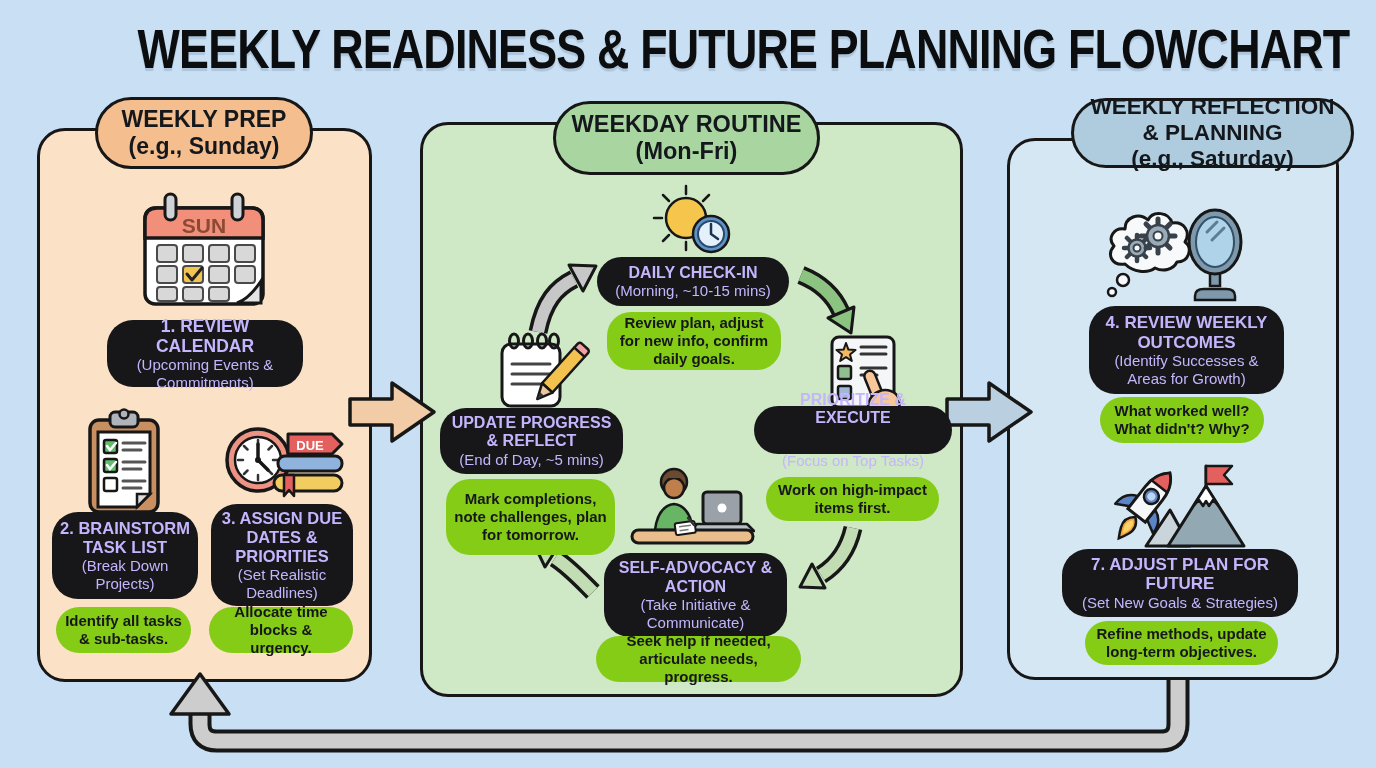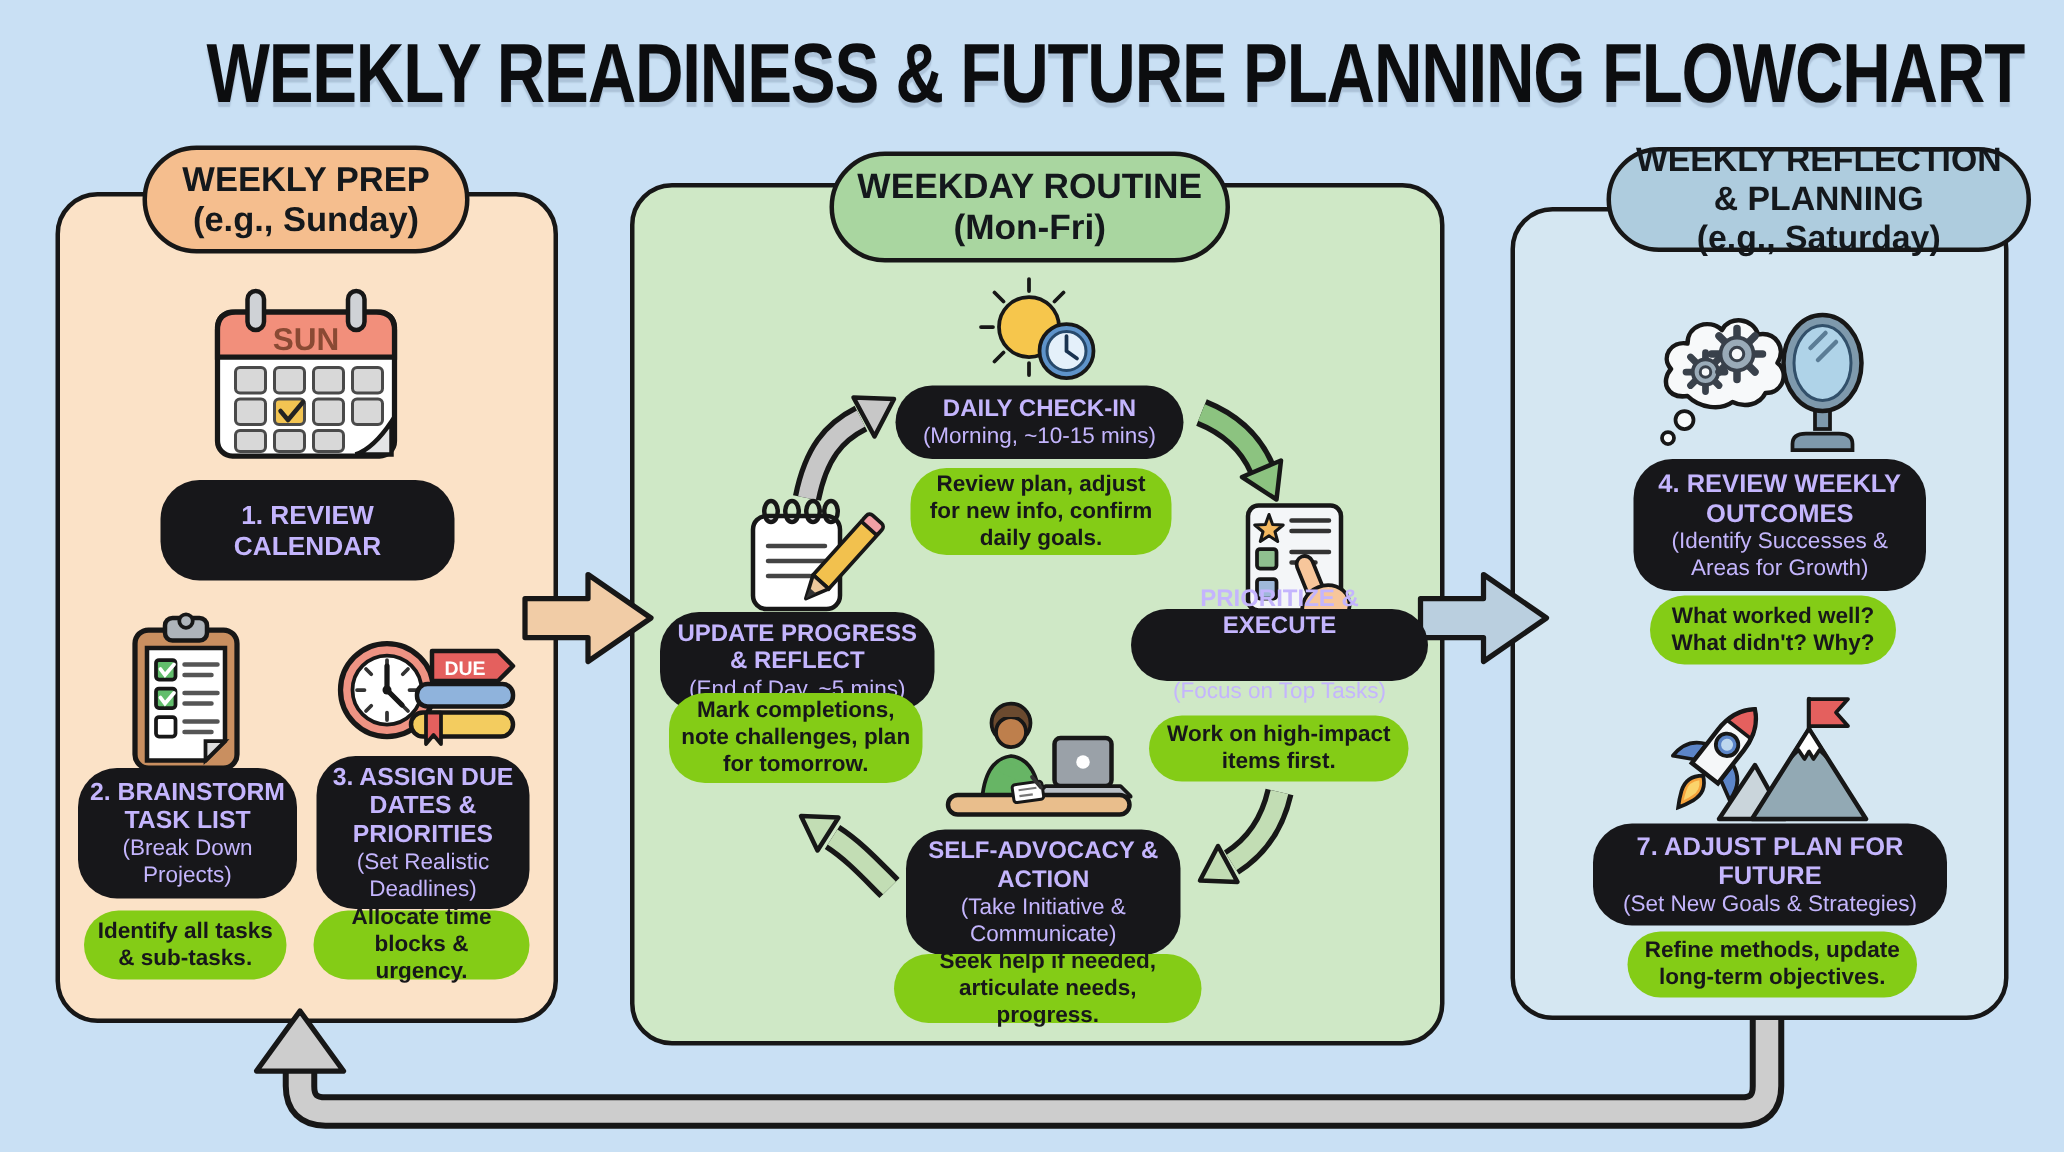--- a/index.html
+++ b/index.html
@@ -129,20 +129,22 @@
             <rect x="72" y="95" width="20" height="14" rx="3"></rect>
         </g>
         <rect x="46" y="74" width="20" height="17" rx="3" fill="#F2C452" stroke="#4a4a4a" stroke-width="2"></rect>
         <path d="M50 82 l5 6 l10 -12" fill="none" stroke="#222" stroke-width="3" stroke-linecap="round" stroke-linejoin="round"></path>
         <path d="M100 111 L124 111 L124 89 Q112 107 100 111 Z" fill="#e3e4e6" stroke="#171717" stroke-width="3"></path>
       </svg>
     </div>
 
     <div class="pill big" style="left:107px;top:320px;width:196px;height:67px;">
       <span class="pt">1. REVIEW CALENDAR</span>
+      <span class="ps">(Upcoming Events &amp;
+Commitments)</span>
     </div>
 
     <div class="icon" style="left:84px;top:408px;width:80px;height:108px;">
       <svg viewBox="0 0 80 108">
         <rect x="6" y="12" width="68" height="92" rx="9" fill="#C98F60" stroke="#171717" stroke-width="3.5"></rect>
         <path d="M14 24 h52 v62 l-13 13 H14 z" fill="#ffffff" stroke="#171717" stroke-width="3"></path>
         <path d="M66 86 l-13 13 v-13 z" fill="#dddddd" stroke="#171717" stroke-width="2.5"></path>
         <rect x="26" y="4" width="28" height="15" rx="5" fill="#aeb4ba" stroke="#171717" stroke-width="3"></rect>
         <circle cx="40" cy="6" r="4.5" fill="#aeb4ba" stroke="#171717" stroke-width="2.5"></circle>
         <rect x="20" y="32" width="13" height="13" rx="2" fill="#62BE6C" stroke="#171717" stroke-width="2.5"></rect>
@@ -273,21 +275,21 @@
           <polygon points="61,62 75,62 68,77" fill="#EBC79C" stroke="#171717" stroke-width="2.5" stroke-linejoin="round"></polygon>
           <polygon points="65.5,70 70.5,70 68,77" fill="#333"></polygon>
         </g>
       </svg>
     </div>
     <div class="pill" style="left:440px;top:408px;width:183px;height:66px;">
       <span class="pt" style="font-size:16px">UPDATE PROGRESS
 &amp; REFLECT</span>
       <span class="ps">(End of Day, ~5 mins)</span>
     </div>
-    <div class="bub" style="left:446px;top:462px;width:169px;height:60px;">Mark completions,
+    <div class="bub" style="left:446px;top:479px;width:169px;height:76px;">Mark completions,
 note challenges, plan
 for tomorrow.</div>
   </div>
 
   <div>
     <div class="icon" style="left:1103px;top:200px;width:150px;height:110px;">
       <svg viewBox="0 0 150 110">
         <path d="M22 64 C8 66 4 54 11 46 C4 38 11 27 22 29 C22 17 36 12 45 20 C50 10 66 12 69 23 C81 21 88 32 82 42 C90 48 86 62 74 62 C70 70 60 72 52 68 C44 74 30 72 22 64 Z" fill="#F7F9FA" stroke="#171717" stroke-width="3" stroke-linejoin="round"></path>
         <circle cx="20" cy="80" r="6" fill="#F7F9FA" stroke="#171717" stroke-width="2.5"></circle>
         <circle cx="9" cy="92" r="4" fill="#F7F9FA" stroke="#171717" stroke-width="2.5"></circle>

